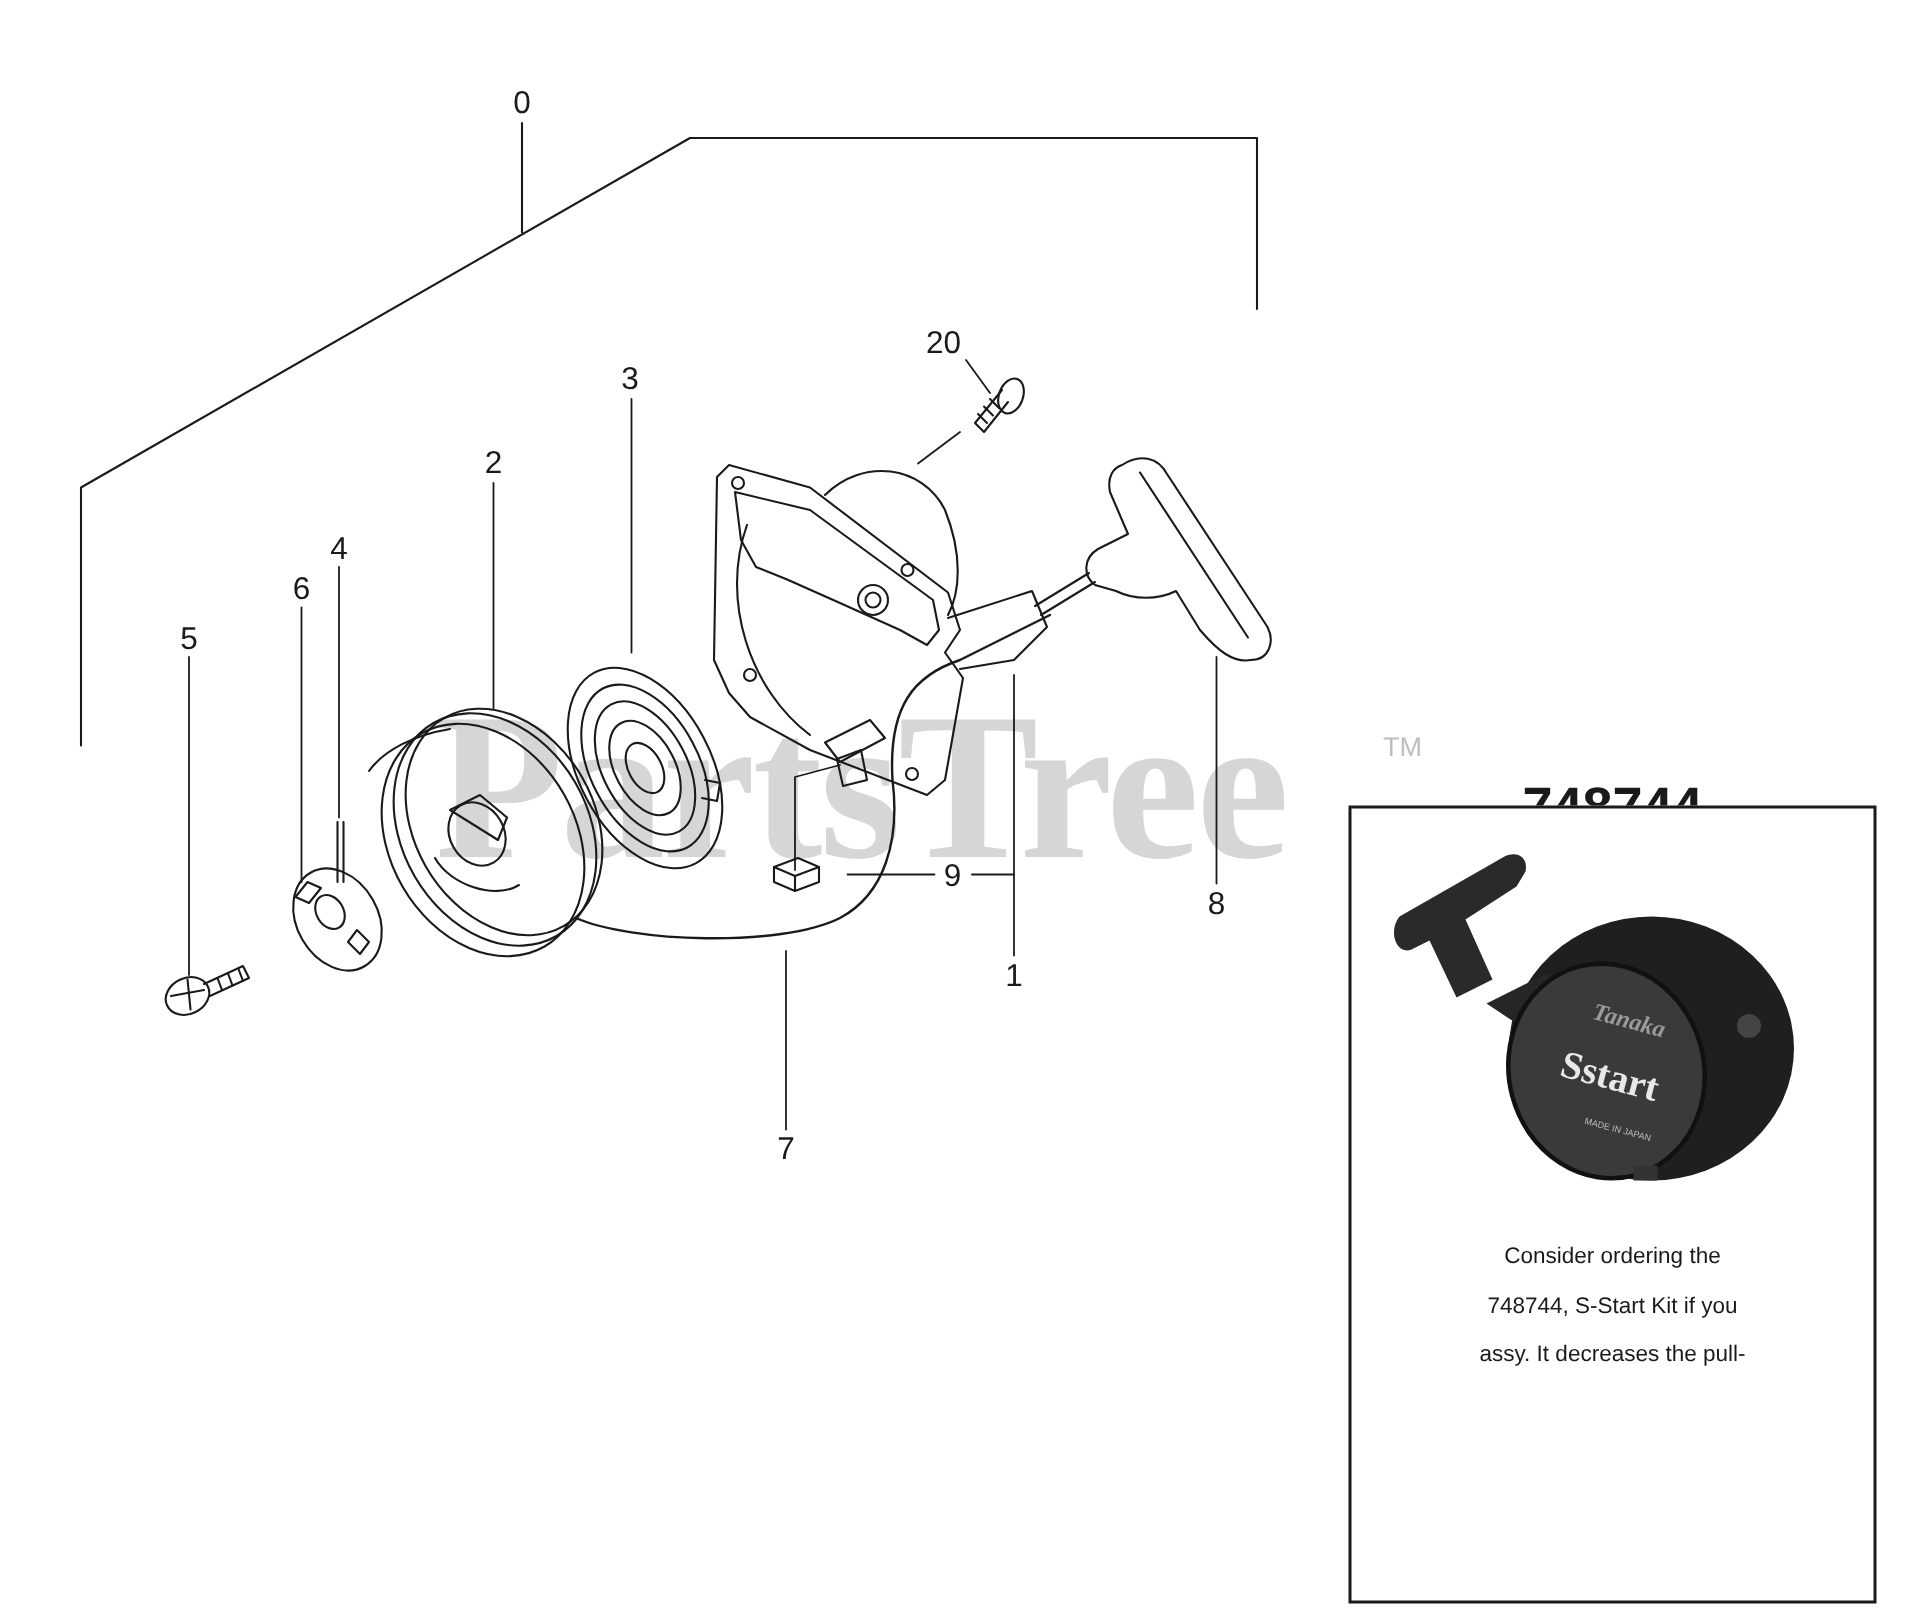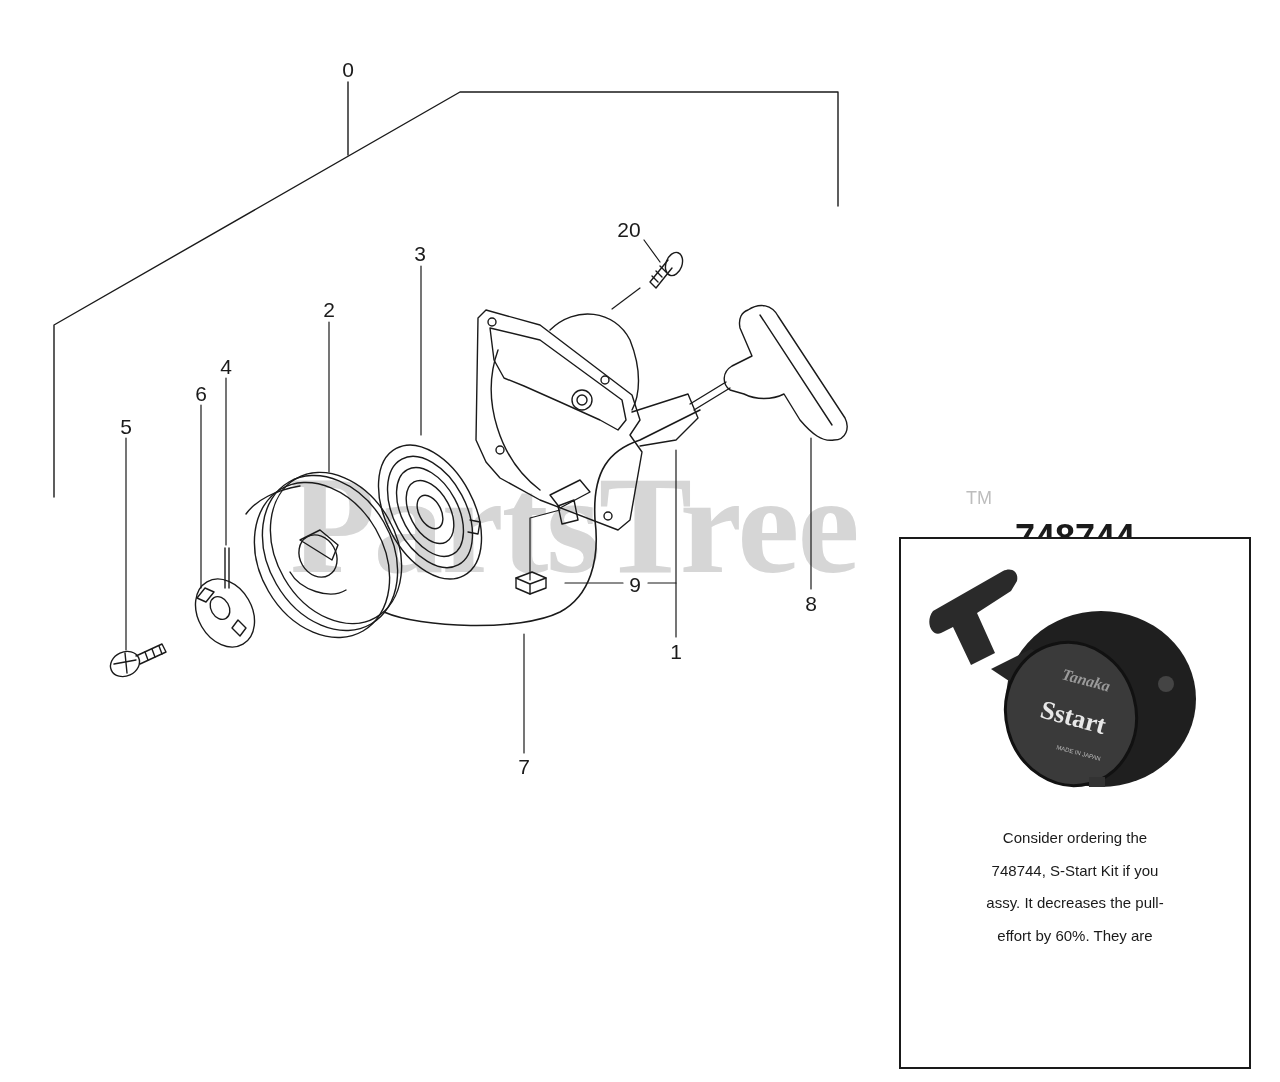--- a/index.html
+++ b/index.html
@@ -4,21 +4,21 @@
 <style>
   html, body { margin: 0; padding: 0; background: #ffffff; }
   body { width: 1280px; height: 1082px; position: relative; overflow: hidden;
          font-family: "Liberation Sans", sans-serif; color: #1a1a1a; }
   #diagram { position: absolute; left: 0; top: 0; width: 1280px; height: 1082px; }
   .callout { position: absolute; font-family: "Liberation Sans", sans-serif; font-size: 21px;
              color: #1a1a1a; transform: translate(-50%, -50%); line-height: 1; white-space: nowrap; }
   .watermark { position: absolute; left: 290px; top: 455px; font-family: "Liberation Serif", serif;
                font-weight: bold; font-size: 140px; color: #cfcfcf; letter-spacing: -2px;
                line-height: 1; opacity: 0.85; pointer-events: none; }
-  .tm { position: absolute; left: 922px; top: 488px; font-size: 18px; color: #bdbdbd; margin-left: 44px; }
+  .tm { position: absolute; left: 922px; top: 488px; font-size: 18px; color: #bdbdbd; }
   .kit-number { position: absolute; left: 1075px; top: 497px; transform: translate(-50%, -50%);
                 font-family: "Liberation Sans", sans-serif; font-weight: bold; font-size: 36px; color: #1a1a1a; margin-top: 41px; }
   .kit-box { position: absolute; left: 899px; top: 537px; width: 352px; height: 532px;
              border: 2px solid #1a1a1a; box-sizing: border-box; background: #fff; }
   .kit-photo { position: absolute; left: 10px; top: 10px; width: 330px; height: 270px; }
   .kit-text { position: absolute; left: 8px; right: 8px; top: 283px; text-align: center;
               font-family: "Liberation Sans", sans-serif; font-size: 15px; line-height: 32.5px; color: #1a1a1a; }
   .kit-text span { display: block; }
 </style>
 </head>
@@ -153,16 +153,15 @@
       <circle cx="255" cy="135" r="8" fill="#444"></circle>
       <rect x="178" y="228" width="16" height="10" fill="#333"></rect>
       <text x="150" y="130" fill="#9a9a9a" font-family="Liberation Serif, serif" font-weight="bold" font-style="italic" font-size="16" transform="rotate(15 150 130)">Tanaka</text>
       <text x="128" y="168" fill="#e8e8e8" font-family="Liberation Serif, serif" font-weight="bold" font-size="26" transform="rotate(15 128 168)">Sstart</text>
       <text x="145" y="200" fill="#bdbdbd" font-family="Liberation Sans, sans-serif" font-size="6" transform="rotate(15 145 200)">MADE IN JAPAN</text>
     </svg>
     <div class="kit-text">
       <span>Consider ordering the</span>
       <span>748744, S-Start Kit if  you</span>
       <span>assy. It decreases the pull-</span>
-      <span>effort by 60%. They are</span>
     </div>
   </div>
 </div>
 
 </body></html>

